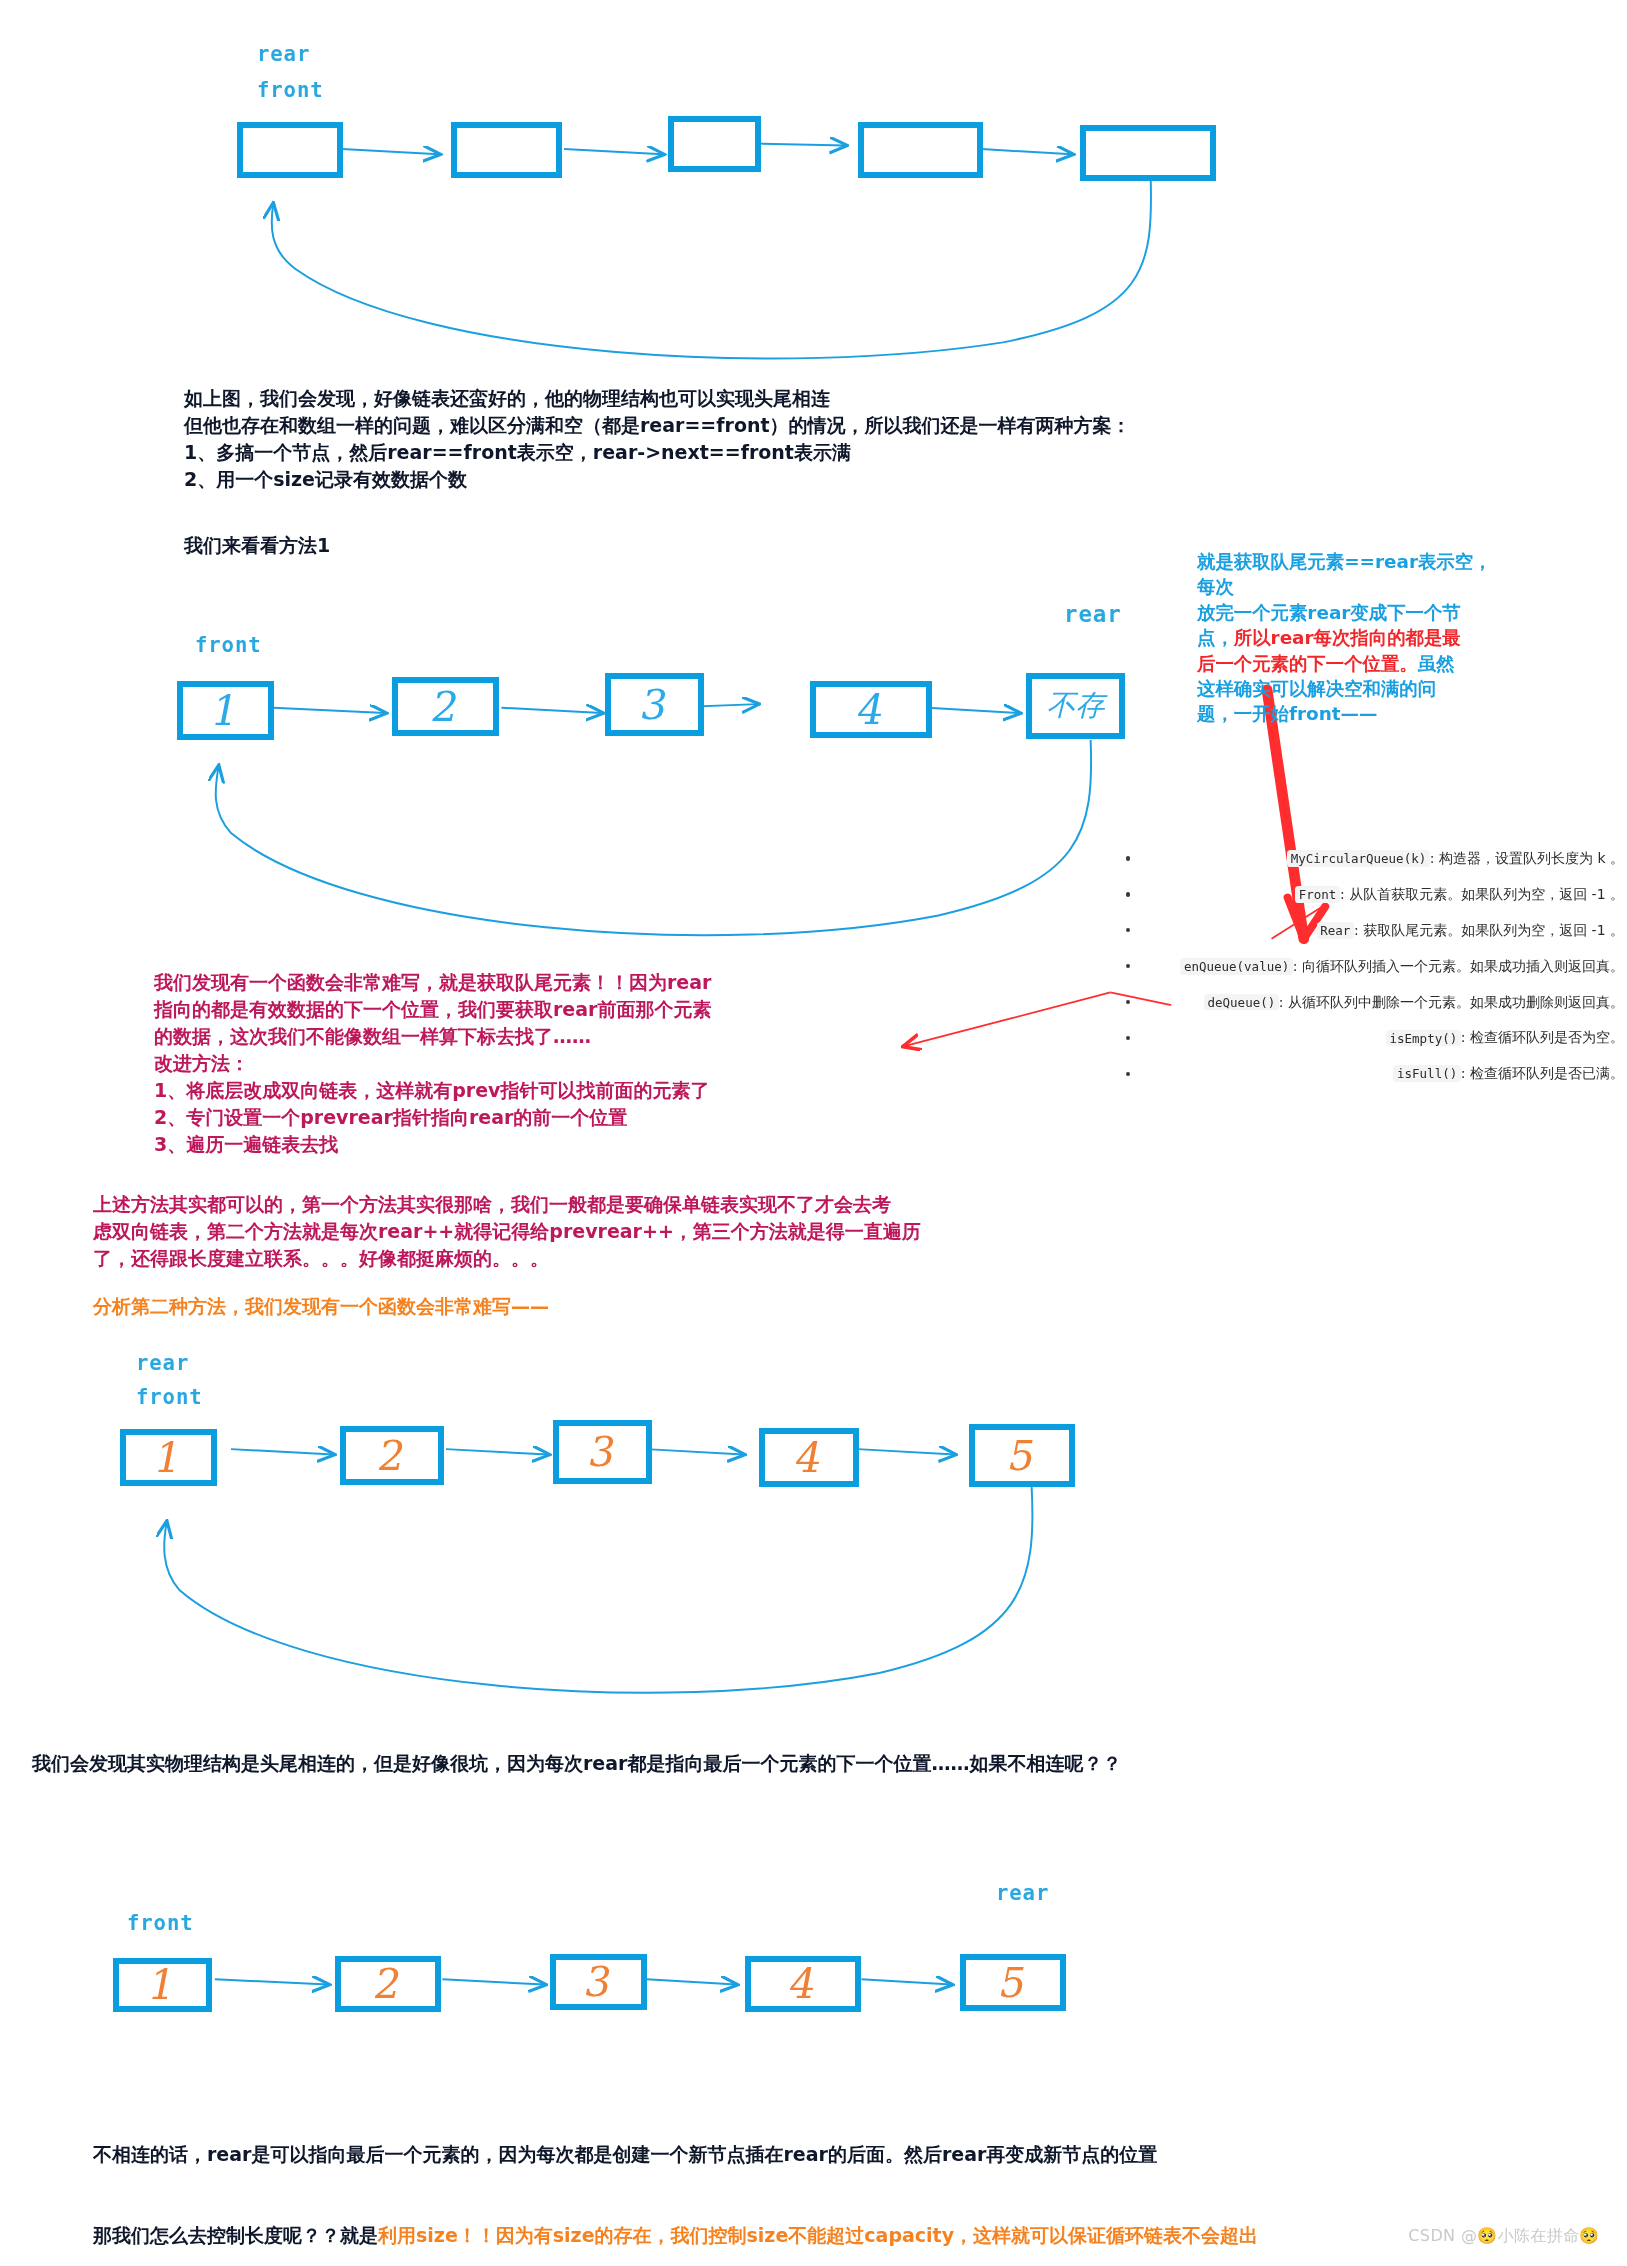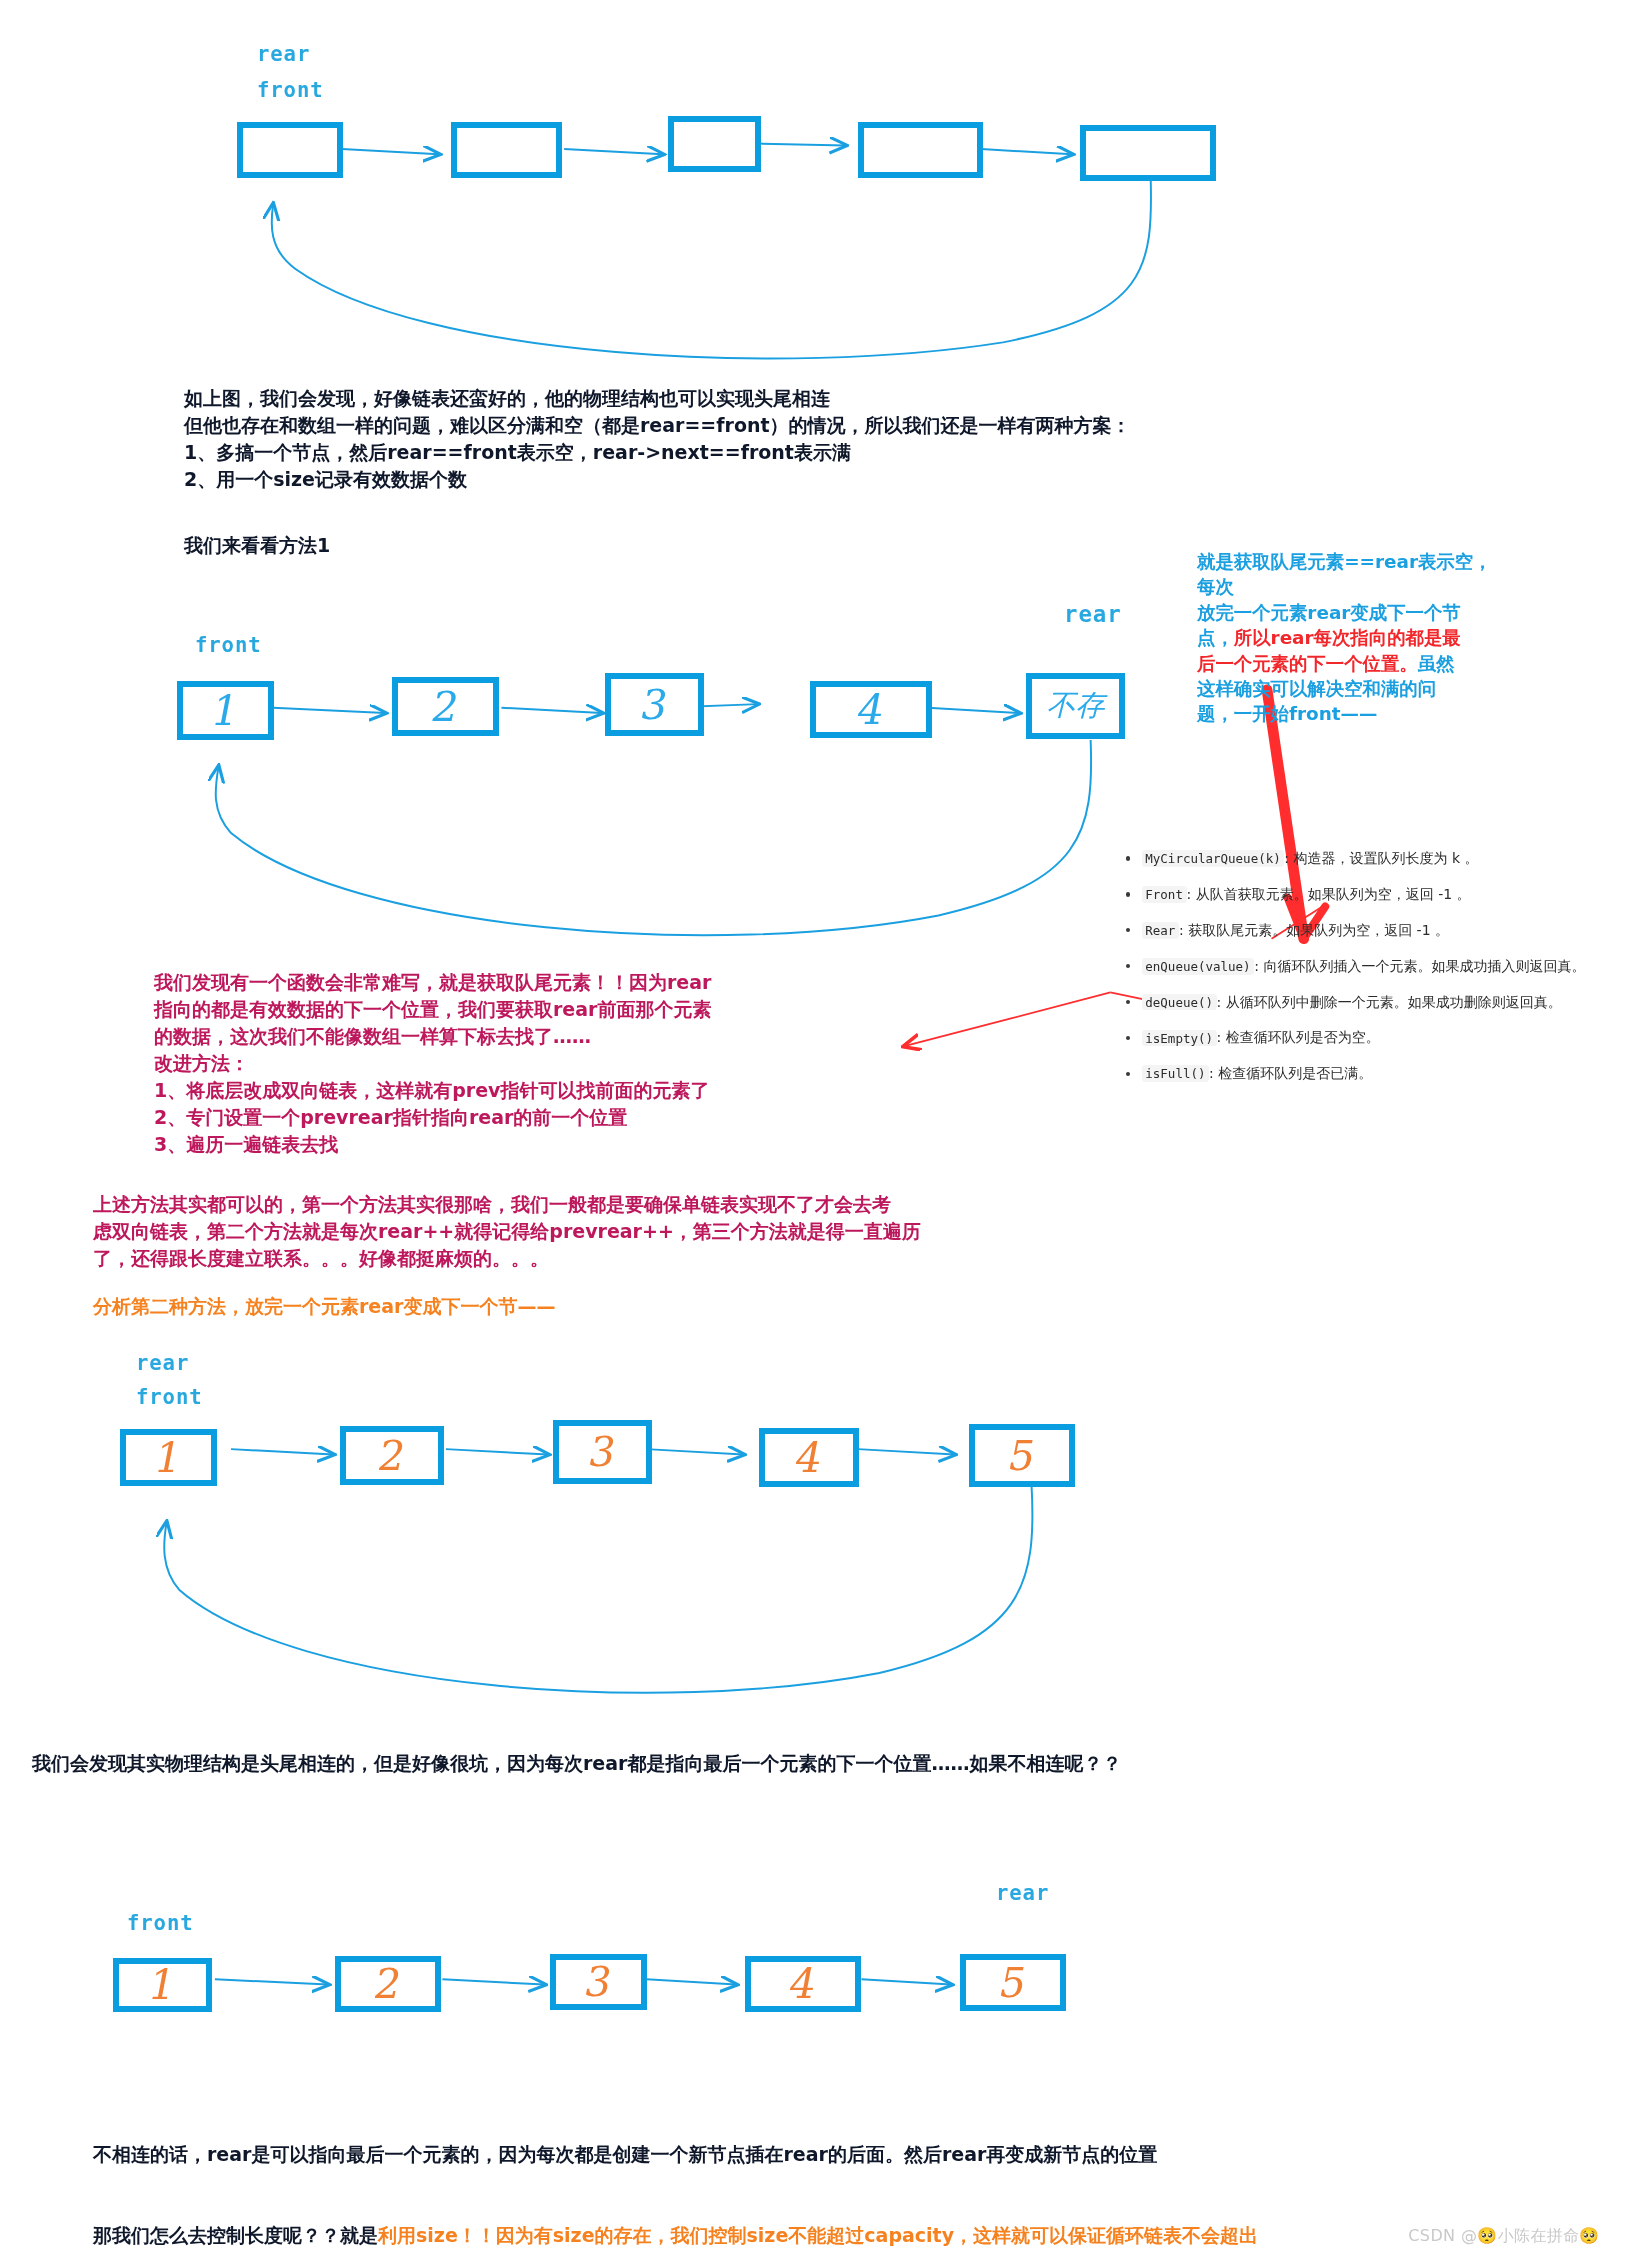--- a/index.html
+++ b/index.html
@@ -75,20 +75,21 @@
     font-family:"DejaVu Sans","Liberation Sans",sans-serif;
     font-size:14px;
     color:#2b2b2b;
     line-height:1.35;
   }
   .api-item {
     position:relative;
     padding-left:19.7px;
     margin-bottom:17px;
     white-space:nowrap;
+    text-align:right;
   }
   .api-item .dot {
     position:absolute; left:3.6px; top:7.2px;
     width:4.5px; height:4.5px; border-radius:50%;
     background:#3a3a3a;
   }
   .api-item code {
     font-family:"DejaVu Sans Mono","Liberation Mono",monospace;
     background:#f4f4f4;
     border-radius:3.6px;
@@ -242,21 +243,21 @@
 的数据，这次我们不能像数组一样算下标去找了……
 改进方法：
 1、将底层改成双向链表，这样就有prev指针可以找前面的元素了
 2、专门设置一个prevrear指针指向rear的前一个位置
 3、遍历一遍链表去找</div>
 
   <div class="prose red" style="left:93px; top:1191px; width:1093px;">上述方法其实都可以的，第一个方法其实很那啥，我们一般都是要确保单链表实现不了才会去考
 虑双向链表，第二个方法就是每次rear++就得记得给prevrear++，第三个方法就是得一直遍历
 了，还得跟长度建立联系。。。好像都挺麻烦的。。。</div>
 
-  <div class="prose orange" style="left:93px; top:1293px;">分析第二种方法，放完一个元素rear变成下一个节——</div>
+  <div class="prose orange" style="left:93px; top:1293px;">分析第二种方法，我们发现有一个函数会非常难写——</div>
 
   <div class="ptr-label" style="left:136px; top:1351px;">rear</div>
   <div class="ptr-label" style="left:136px; top:1385px;">front</div>
 
   <div class="node orange" style="left:120px; top:1429px; width:97px; height:57px;">
       <span class="glyph">1</span>
     </div>
   <div class="node orange" style="left:340px; top:1426px; width:104px; height:59px;">
       <span class="glyph">2</span>
     </div>

